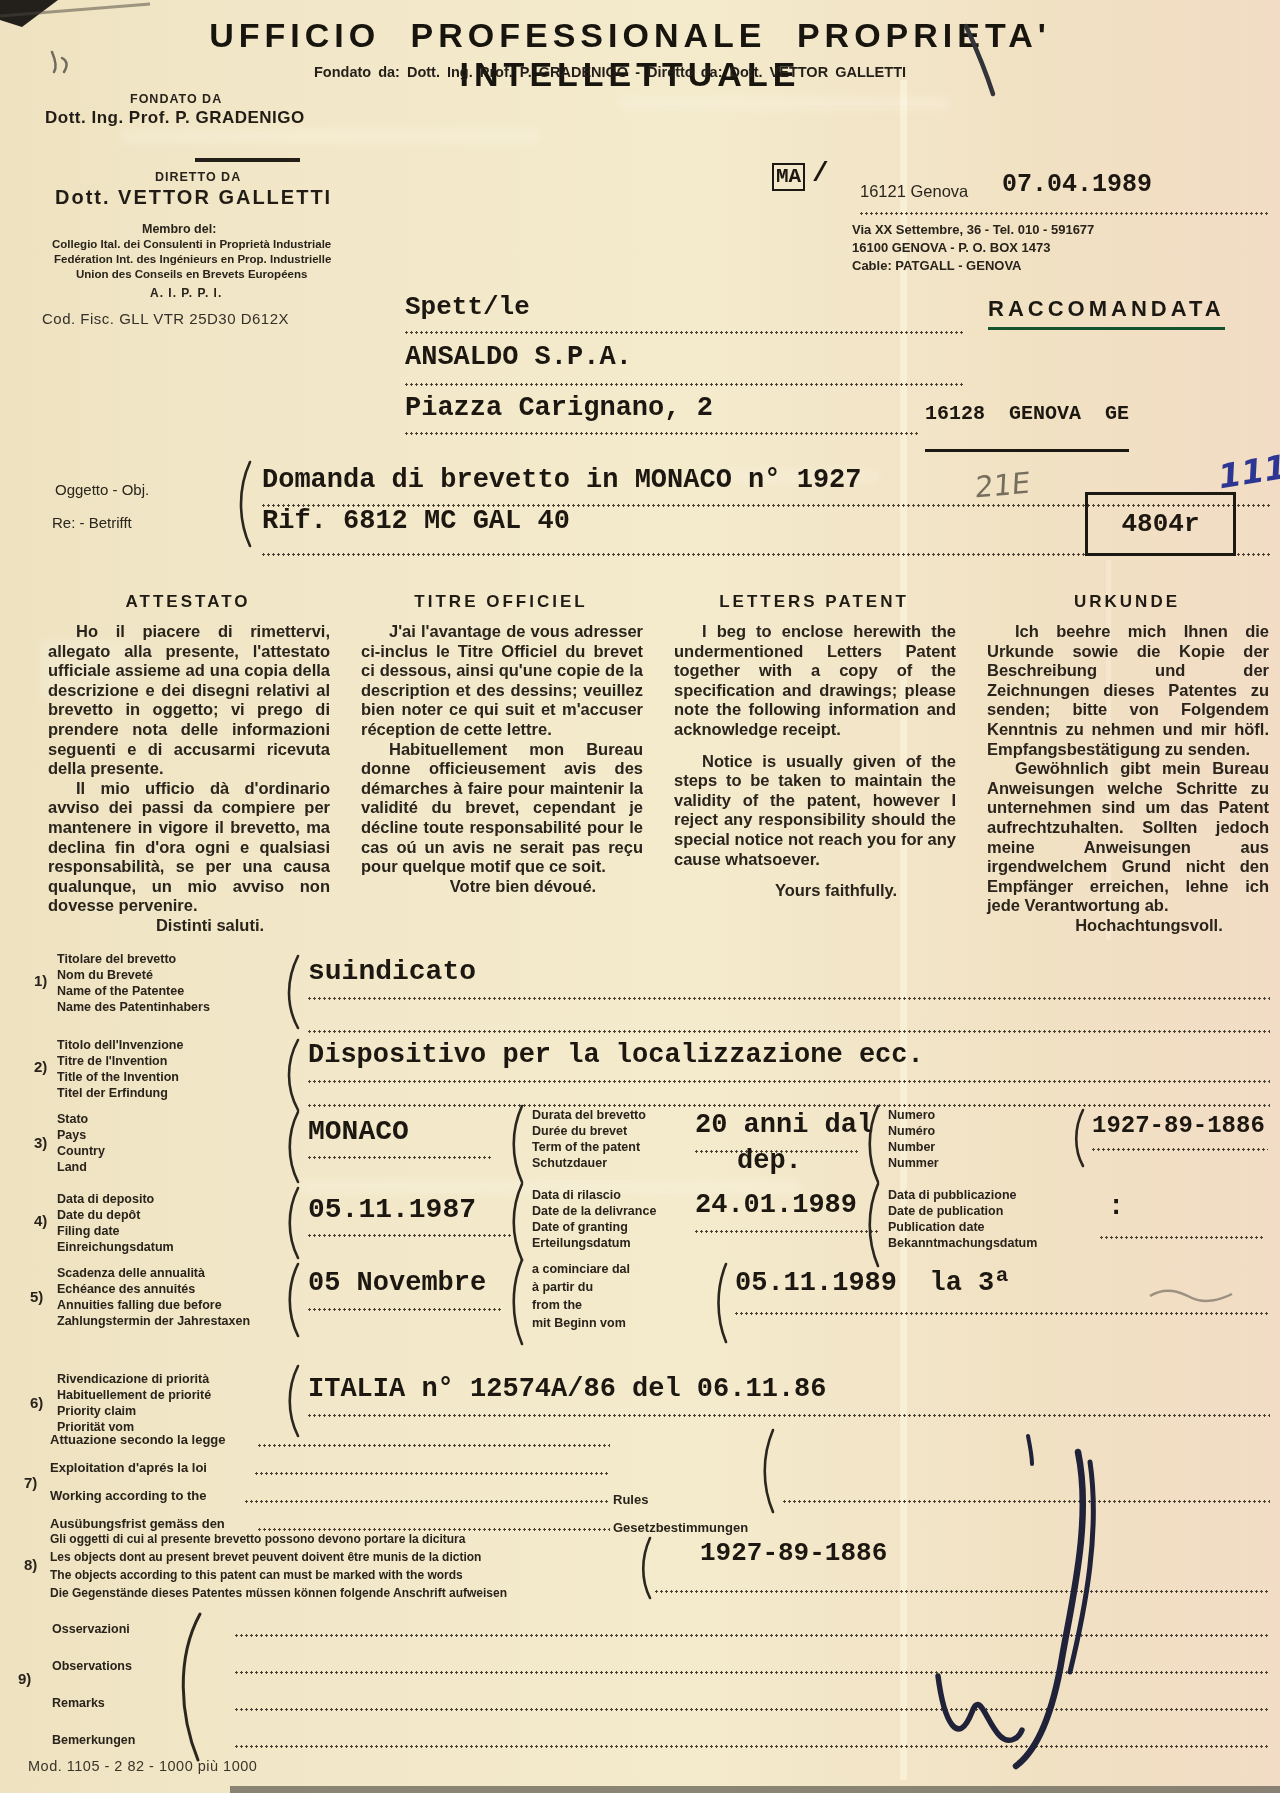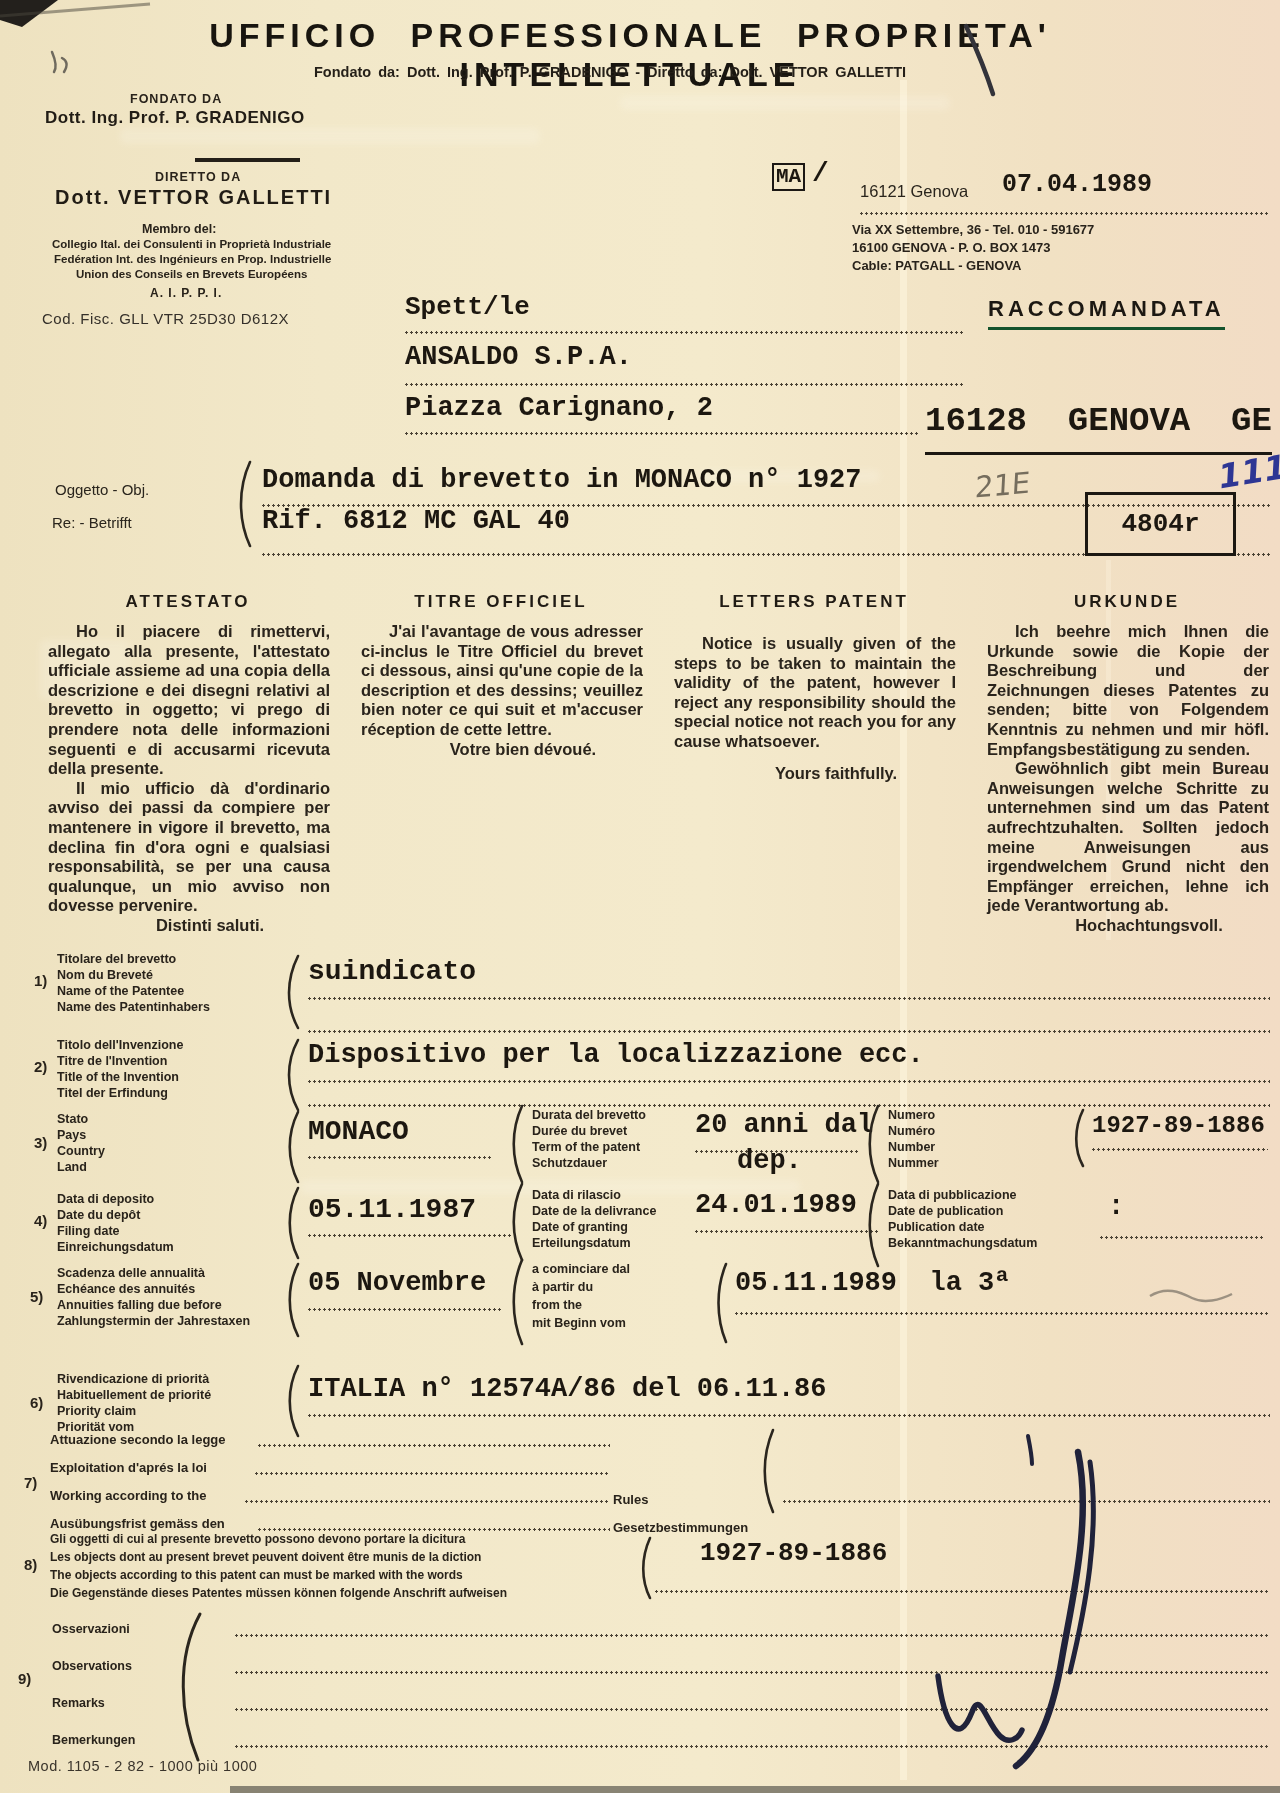--- a/index.html
+++ b/index.html
@@ -95,21 +95,21 @@
 <div class="abs lbl13" style="left:852px;top:240px">16100 GENOVA - P. O. BOX 1473</div>
 <div class="abs lbl13" style="left:852px;top:258px">Cable: PATGALL - GENOVA</div>
 
 <div class="abs type" style="left:405px;top:292px;font-size:26px">Spett/le</div>
 <div class="abs dots" style="left:405px;top:331px;width:560px"></div>
 <div class="abs" style="left:988px;top:296px;font:800 22px 'Liberation Sans',sans-serif;letter-spacing:4px;color:#1c1812;border-bottom:3px solid #14532d;padding-bottom:5px">RACCOMANDATA</div>
 <div class="abs type" style="left:405px;top:342px;font-size:27px">ANSALDO S.P.A.</div>
 <div class="abs dots" style="left:405px;top:383px;width:560px"></div>
 <div class="abs type" style="left:405px;top:393px;font-size:27px">Piazza Carignano, 2</div>
 <div class="abs dots" style="left:405px;top:432px;width:515px"></div>
-<div class="abs type" style="left:925px;top:402px;font-size:34px;border-bottom:3.5px solid #1c1812;padding-bottom:12px">16128&nbsp;&nbsp;GENOVA&nbsp;&nbsp;GE</div>
+<div class="abs type" style="left:925px;top:402px;font-size:20px;border-bottom:3.5px solid #1c1812;padding-bottom:24px">16128&nbsp;&nbsp;GENOVA&nbsp;&nbsp;GE</div>
 
 <div class="abs" style="left:55px;top:481px;font:400 15px 'Liberation Sans',sans-serif;color:#2a251d">Oggetto - Obj.</div>
 <div class="abs type" style="left:262px;top:465px;font-size:27px">Domanda di brevetto in MONACO n° 1927</div>
 <div class="abs dots" style="left:262px;top:504px;width:1008px"></div>
 <div class="abs" style="left:52px;top:514px;font:400 15px 'Liberation Sans',sans-serif;color:#2a251d">Re: - Betrifft</div>
 <div class="abs type" style="left:262px;top:506px;font-size:27px">Rif. 6812 MC GAL 40</div>
 <div class="abs dots" style="left:262px;top:553px;width:1008px"></div>
 <div class="abs hand-pencil" style="left:975px;top:468px;font-size:29px;transform:rotate(-5deg) skewX(-8deg)">21E</div>
 <div class="abs hand-blue" style="left:1218px;top:452px;font-size:33px;transform:rotate(-9deg) skewX(-12deg)">111</div>
 <div class="abs" style="left:1085px;top:492px;width:145px;height:58px;border:3px solid #1c1812;display:flex;align-items:center;justify-content:center">
@@ -121,23 +121,25 @@
 <div class="abs colhead" style="left:674px;top:592px">LETTERS PATENT</div>
 <div class="abs colhead" style="left:987px;top:592px">URKUNDE</div>
 
 <div class="abs coltext" style="left:48px;top:622px">
   <p><span>Ho il piacere di rimettervi, allegato alla presente, l'attestato ufficiale assieme ad una copia della descrizione e dei disegni relativi al brevetto in oggetto; vi prego di prendere nota delle informazioni seguenti e di </span><b>accusarmi</b><span> ricevuta della presente.</span></p>
   <p>Il mio ufficio dà d'ordinario avviso dei passi da compiere per mantenere in vigore il brevetto, ma declina fin d'ora ogni e qualsiasi responsabilità, se per una causa qualunque, un mio avviso non dovesse pervenire.</p>
   <p class="closing">Distinti saluti.</p>
 </div>
 <div class="abs coltext" style="left:361px;top:622px">
   <p><span>J'ai l'avantage de vous adresser ci-inclus le Titre Officiel du brevet ci dessous, ainsi qu'une copie de la description et des dessins; veuillez bien noter ce qui suit et </span><b>m'accuser réception</b><span> de cette lettre.</span></p>
+  <p>Habituellement mon Bureau donne officieusement avis des démarches à faire pour maintenir la validité du brevet, cependant je décline toute responsabilité pour le cas oú un avis ne serait pas reçu pour quelque motif que ce soit.</p>
   <p class="closing">Votre bien dévoué.</p>
 </div>
 <div class="abs coltext" style="left:674px;top:622px">
+  <p><span>I beg to enclose herewith the undermentioned Letters Patent together with a copy of the specification and drawings; please note the following information and </span><b>acknowledge receipt.</b><span></span></p>
   <p class="gap">Notice is usually given of the steps to be taken to maintain the validity of the patent, however I reject any responsibility should the special notice not reach you for any cause whatsoever.</p>
   <p class="closing gap">Yours faithfully.</p>
 </div>
 <div class="abs coltext" style="left:987px;top:622px">
   <p><span>Ich beehre mich Ihnen die Urkunde sowie die Kopie der Beschreibung und der Zeichnungen dieses Patentes zu senden; bitte von Folgendem Kenntnis zu nehmen und mir höfl. </span><b>Empfangsbestätigung</b><span> zu senden.</span></p>
   <p>Gewöhnlich gibt mein Bureau Anweisungen welche Schritte zu unternehmen sind um das Patent aufrechtzuhalten. Sollten jedoch meine Anweisungen aus irgendwelchem Grund nicht den Empfänger erreichen, lehne ich jede Verantwortung ab.</p>
   <p class="closing">Hochachtungsvoll.</p>
 </div>
 
 <div class="abs num" style="left:34px;top:972px">1)</div>

